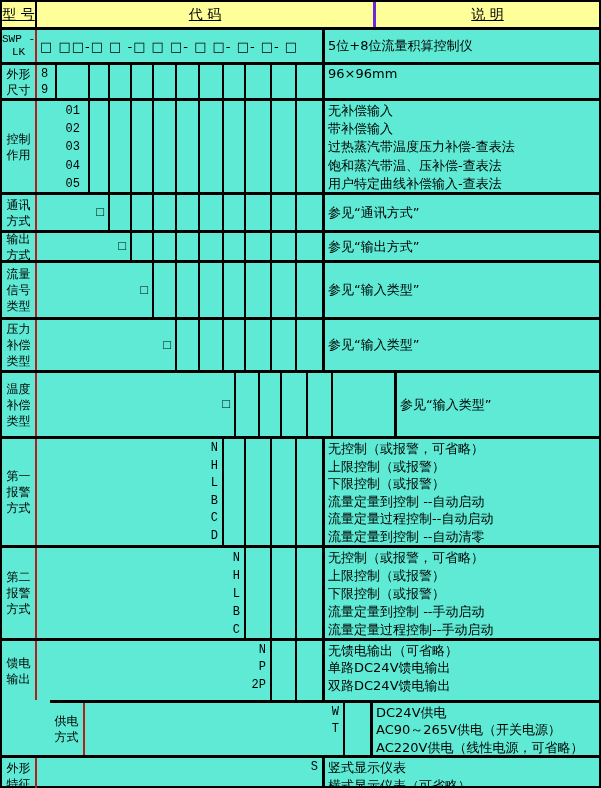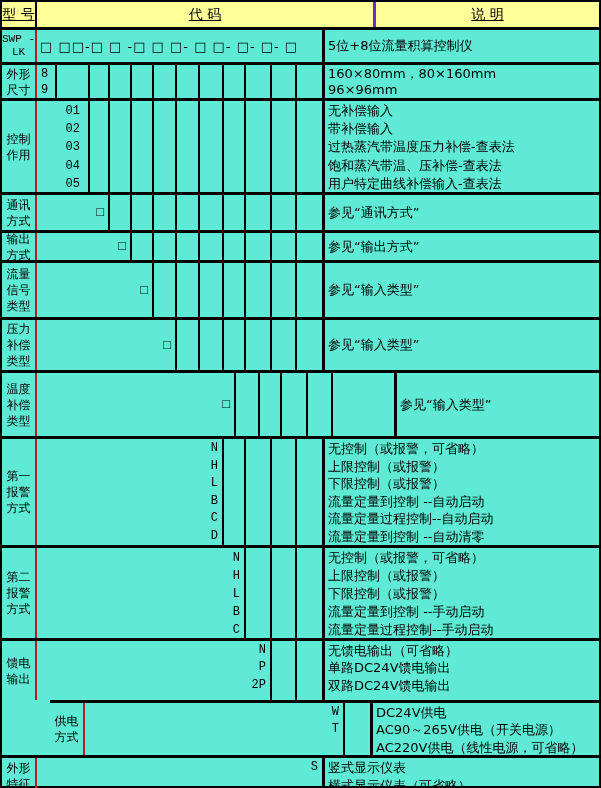--- a/index.html
+++ b/index.html
@@ -100,21 +100,20 @@
           <div class="subcol" style="width: 23px;"></div>
           <div class="subcol" style="width: 23px;"></div>
           <div class="subcol" style="width: 24px;"></div>
           <div class="subcol" style="width: 22px;"></div>
           <div class="subcol" style="width: 26px;"></div>
           <div class="subcol" style="width: 25px;"></div>
           <div class="subcol" style="width: 27px;"></div>
         </div>
     </div>
     <div class="desc-col">
-      <div class="dline">160×80mm，80×160mm</div>
       <div class="dline">96×96mm</div>
     </div>
   </div>
 
   <div class="row s1">
     <div class="label">
       <div>控制</div>
       <div>作用</div>
     </div>
     <div class="codearea">

